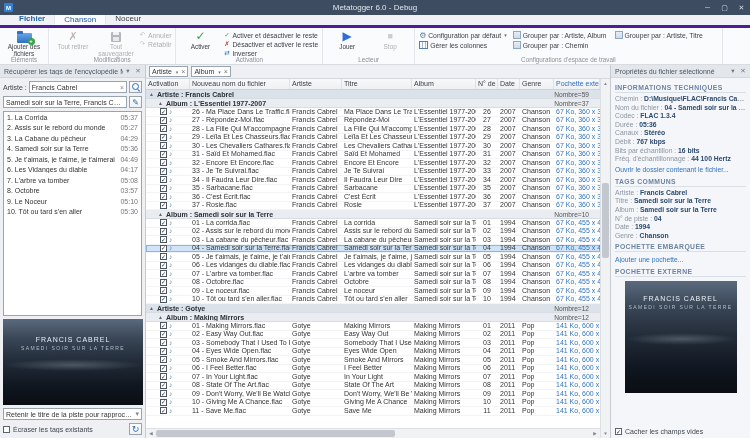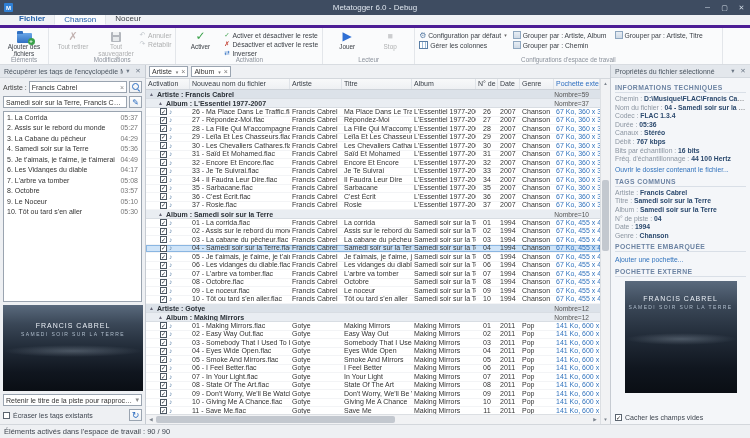--- a/index.html
+++ b/index.html
@@ -934,17 +934,14 @@
 
         <div class="rbottom">
           <span class="checkbox checked"></span>
           <span class="cklabel">Cacher les champs vides</span>
         </div>
       </div>
     </div>
 
   </div>
 
-  <div class="statusbar">
-    <span>Éléments activés dans l'espace de travail : 90 / 90</span>
-  </div>
 
 </div>
 
 </body></html>

